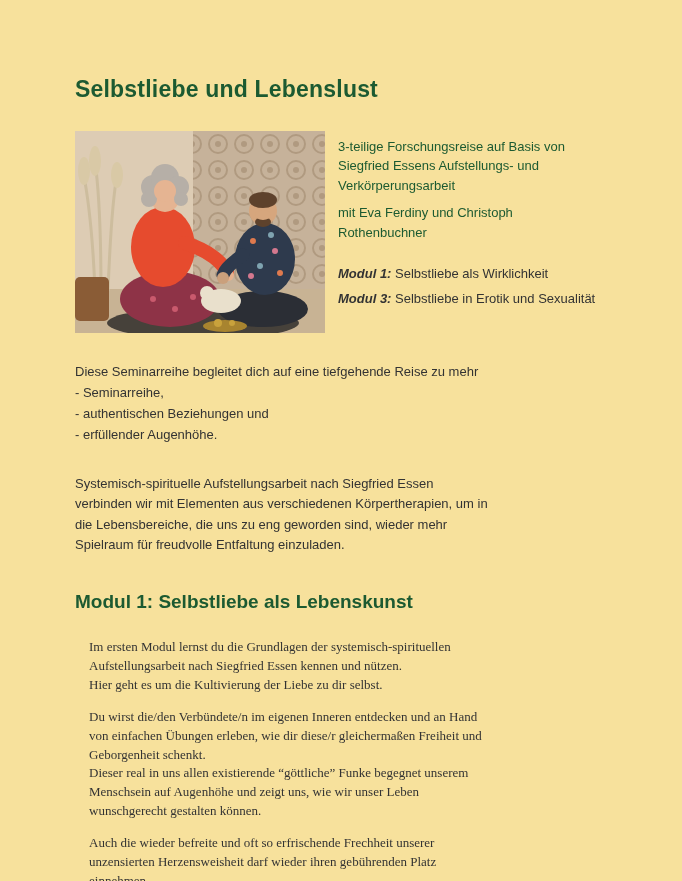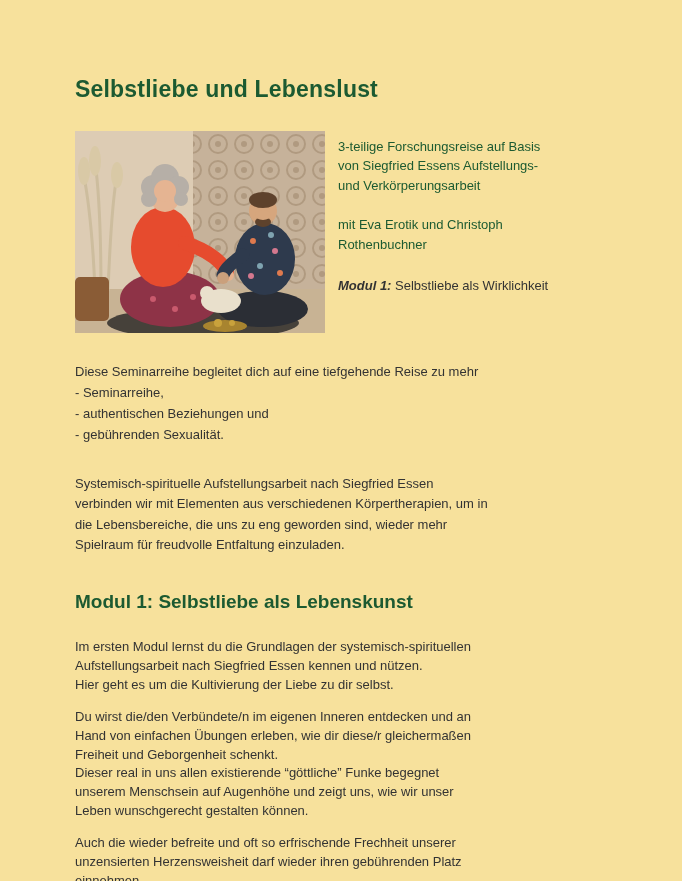--- a/index.html
+++ b/index.html
@@ -36,44 +36,45 @@
     height: 202px;
     flex: none;
     overflow: hidden;
   }
   .photo-frame svg { display: block; }
   .hero-text {
     width: 272px;
     padding-top: 6px;
     color: #1c5a31;
   }
-  .subtitle { margin: 0 0 20px 0; }
+  .subtitle { margin: 0 0 8px 0; }
   .facilitators { margin: 0 0 22px 0; }
   .module-list { color: #333333; }
   .module-line {
     white-space: nowrap;
     margin-bottom: 5px;
   }
   .module-label { font-weight: bold; font-style: italic; }
   .overview-block { margin: 0; }
   .overview-line { line-height: 1.62; }
   .overview-paragraph {
     margin-top: 29px;
     line-height: 1.58;
   }
   .section-heading {
     font-size: 19px;
     font-weight: bold;
     color: #1c5a31;
     margin: 32px 0 22px 0;
   }
   .body-paragraph {
-    margin: 0 0 13px 0;
+    margin: 0 0 13px 14px;
     line-height: 1.45;
     white-space: pre-line;
+    font-family: Liberation Serif, serif;
   }
 </style>
 </head>
 <body>
 
 <div class="page">
 
   <h1 class="page-title">Selbstliebe und Lebenslust</h1>
 
   <div class="hero">
@@ -147,34 +148,37 @@
         <g>
           <ellipse cx="150" cy="195" rx="22" ry="6" fill="#a8842f"></ellipse>
           <circle cx="143" cy="192" r="4" fill="#c9a23c"></circle>
           <circle cx="157" cy="192" r="3" fill="#c9a23c"></circle>
         </g>
       </svg>
     </div>
 
     <div class="hero-text">
       <p class="subtitle">3-teilige Forschungsreise auf Basis von Siegfried Essens Aufstellungs- und Verkörperungsarbeit</p>
-      <p class="facilitators">mit Eva Erotik und Christoph Rothenbuchner</p>
+      <p class="facilitators">mit Eva Ferdiny und Christoph Rothenbuchner</p>
       <div class="module-list">
         <div class="module-line">
           <span class="module-label">Modul 1:</span><span> Selbstliebe als Wirklichkeit</span>
+        </div>
+        <div class="module-line">
+          <span class="module-label">Modul 3:</span><span> Selbstliebe in Erotik und Sexualität</span>
         </div>
       </div>
     </div>
   </div>
 
   <div class="overview-block">
     <div class="overview-line">Diese Seminarreihe begleitet dich auf eine tiefgehende Reise zu mehr</div>
     <div class="overview-line">- Seminarreihe,</div>
     <div class="overview-line">- authentischen Beziehungen und</div>
-    <div class="overview-line">- gebührenden Sexualität.</div>
+    <div class="overview-line">- erfüllender Augenhöhe.</div>
     <p class="overview-paragraph">Systemisch-spirituelle Aufstellungsarbeit nach Siegfried Essen verbinden wir mit Elementen aus verschiedenen Körpertherapien, um in die Lebensbereiche, die uns zu eng geworden sind, wieder mehr Spielraum für freudvolle Entfaltung einzuladen.</p>
   </div>
 
   <h2 class="section-heading">Modul 1: Selbstliebe als Lebenskunst</h2>
 
   <div>
     <p class="body-paragraph">Im ersten Modul lernst du die Grundlagen der systemisch-spirituellen Aufstellungsarbeit nach Siegfried Essen kennen und nützen.
 Hier geht es um die Kultivierung der Liebe zu dir selbst.</p>
     <p class="body-paragraph">Du wirst die/den Verbündete/n im eigenen Inneren entdecken und an Hand von einfachen Übungen erleben, wie dir diese/r gleichermaßen Freiheit und Geborgenheit schenkt.
 Dieser real in uns allen existierende “göttliche” Funke begegnet unserem Menschsein auf Augenhöhe und zeigt uns, wie wir unser Leben wunschgerecht gestalten können.</p>

